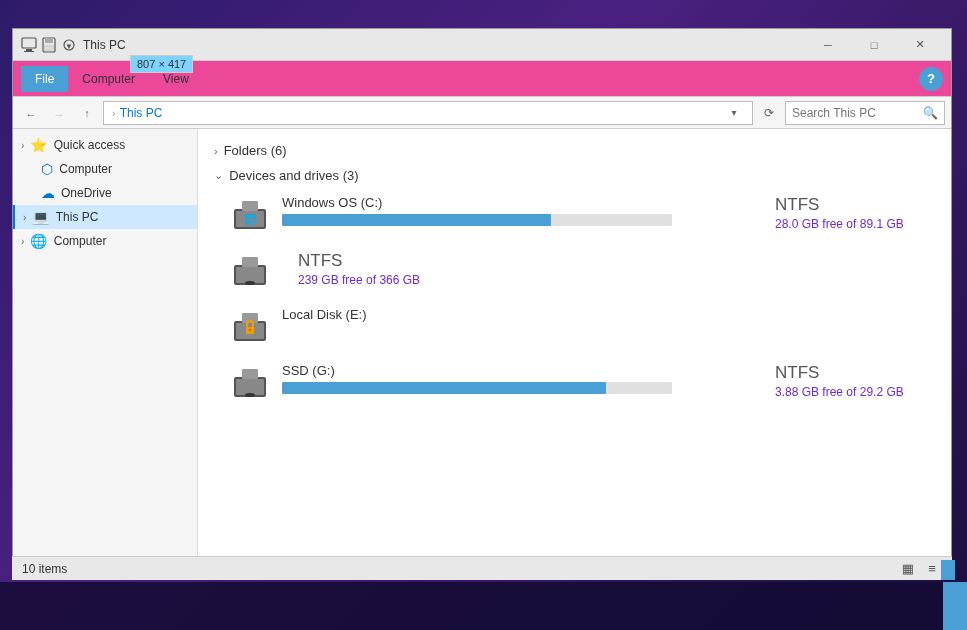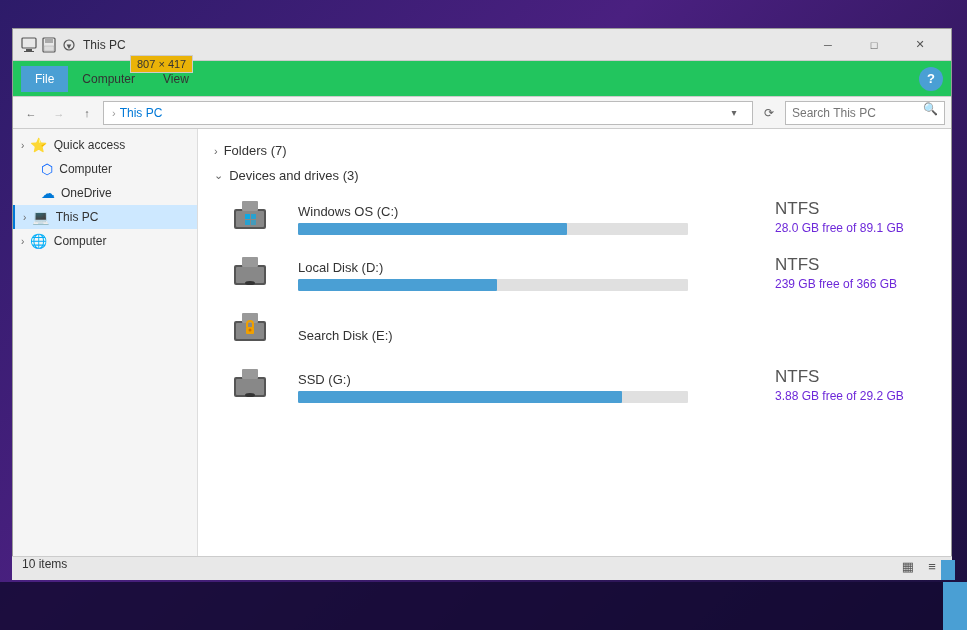--- a/index.html
+++ b/index.html
@@ -57,21 +57,21 @@
       display: flex;
       align-items: center;
       justify-content: center;
       font-size: 11px;
       color: #555;
       cursor: pointer;
     }
 
     
     .ribbon {
-      background: #22c55e;
+      background: #ec4899;
       height: 36px;
       display: flex;
       align-items: center;
       padding: 0 8px;
       border-bottom: 1px solid #ccc;
       flex-shrink: 0;
     }
     .ribbon-tab {
       padding: 6px 14px;
       font-size: 12px;
@@ -157,20 +157,21 @@
       justify-content: center;
       color: #666;
       cursor: pointer;
     }
     .search-box {
       width: 160px;
       height: 24px;
       border: 1px solid #bbb;
       background: white;
       display: flex;
+      align-items: center;
       padding: 0 6px;
       gap: 4px;
     }
     .search-box input {
       border: none;
       outline: none;
       font-size: 12px;
       color: #999;
       width: 100%;
       background: transparent;
@@ -227,23 +228,23 @@
       cursor: pointer;
       font-size: 12px;
       color: #333;
     }
     .section-header .chevron { color: #666; font-size: 11px; }
     .section-title { font-size: 13px; color: #333; }
 
     
     .drive-item {
       display: flex;
-      align-items: flex-end;
+      align-items: flex-start;
       padding: 8px 16px;
-      gap: 28px;
+      gap: 12px;
       cursor: pointer;
       border-radius: 2px;
     }
     .drive-icon-wrap {
       width: 40px;
       height: 40px;
       display: flex;
       align-items: center;
       justify-content: center;
       flex-shrink: 0;
@@ -274,38 +275,39 @@
       padding-left: 16px;
     }
     .drive-fs { font-size: 17px; color: #555; margin-bottom: 2px; }
     .drive-space { font-size: 12px; color: #6d28d9; }
 
     
     .dimension-overlay {
       position: absolute;
       top: 55px;
       left: 130px;
-      background: #eab308;
+      background: #7dd3fc;
       border: 1px solid #ccc;
       padding: 2px 6px;
       font-size: 11px;
       color: #333;
       z-index: 100;
     }
 
     
     .status-bar {
       position: absolute;
       bottom: 50px;
       left: 12px;
       width: 940px;
       height: 24px;
       background: #e8e8e8;
       border-top: 1px solid #ccc;
       display: flex;
+      align-items: center;
       padding: 0 10px;
       justify-content: space-between;
     }
     .status-text { font-size: 12px; color: #333; }
     .status-view-icons { display: flex; gap: 4px; }
     .view-icon-btn {
       width: 20px;
       height: 18px;
       display: flex;
       align-items: center;
@@ -439,21 +441,21 @@
         <span class="sidebar-icon">🌐</span>
         <span class="sidebar-label">Computer</span>
       </div>
 
     </div>
 
     <div class="content-area">
 
       <div class="section-header">
         <span class="chevron">›</span>
-        <span class="section-title">Folders (7)</span>
+        <span class="section-title">Folders (6)</span>
       </div>
 
       <div class="section-header">
         <span class="chevron">⌄</span>
         <span class="section-title">Devices and drives (3)</span>
       </div>
 
       <div class="drive-item">
         <div class="drive-icon-wrap">
           <svg width="40" height="40" viewBox="0 0 40 40">
@@ -482,46 +484,40 @@
 
       <div class="drive-item">
         <div class="drive-icon-wrap">
           <svg width="40" height="40" viewBox="0 0 40 40">
             <rect x="4" y="14" width="32" height="20" rx="2" fill="#555"></rect>
             <rect x="6" y="16" width="28" height="16" rx="1" fill="#888"></rect>
             <rect x="12" y="6" width="16" height="10" rx="1" fill="#999"></rect>
             <ellipse cx="20" cy="32" rx="5" ry="2" fill="#333"></ellipse>
           </svg>
         </div>
-        <div class="drive-info">
-          <div class="drive-name">Local Disk (D:)</div>
-          <div class="progress-bar-wrap">
-            <div class="progress-bar-fill" style="width: 51%;"></div>
-          </div>
-        </div>
         <div class="drive-meta">
           <div class="drive-fs">NTFS</div>
           <div class="drive-space">239 GB free of 366 GB</div>
         </div>
       </div>
 
       <div class="drive-item">
         <div class="drive-icon-wrap">
           <svg width="40" height="40" viewBox="0 0 40 40">
             <rect x="4" y="14" width="32" height="20" rx="2" fill="#555"></rect>
             <rect x="6" y="16" width="28" height="16" rx="1" fill="#888"></rect>
             <rect x="12" y="6" width="16" height="10" rx="1" fill="#999"></rect>
 
             <rect x="16" y="20" width="8" height="7" rx="1" fill="#f0a000"></rect>
             <path d="M17 20 v-3 a3 3 0 0 1 6 0 v3" fill="none" stroke="#f0a000" stroke-width="2"></path>
             <circle cx="20" cy="23" r="1.5" fill="#cc7000"></circle>
           </svg>
         </div>
         <div class="drive-info">
-          <div class="drive-name">Search Disk (E:)</div>
+          <div class="drive-name">Local Disk (E:)</div>
         </div>
         <div class="drive-meta">
           <div class="drive-fs"></div>
           <div class="drive-space"></div>
         </div>
       </div>
 
       <div class="drive-item">
         <div class="drive-icon-wrap">
           <svg width="40" height="40" viewBox="0 0 40 40">

